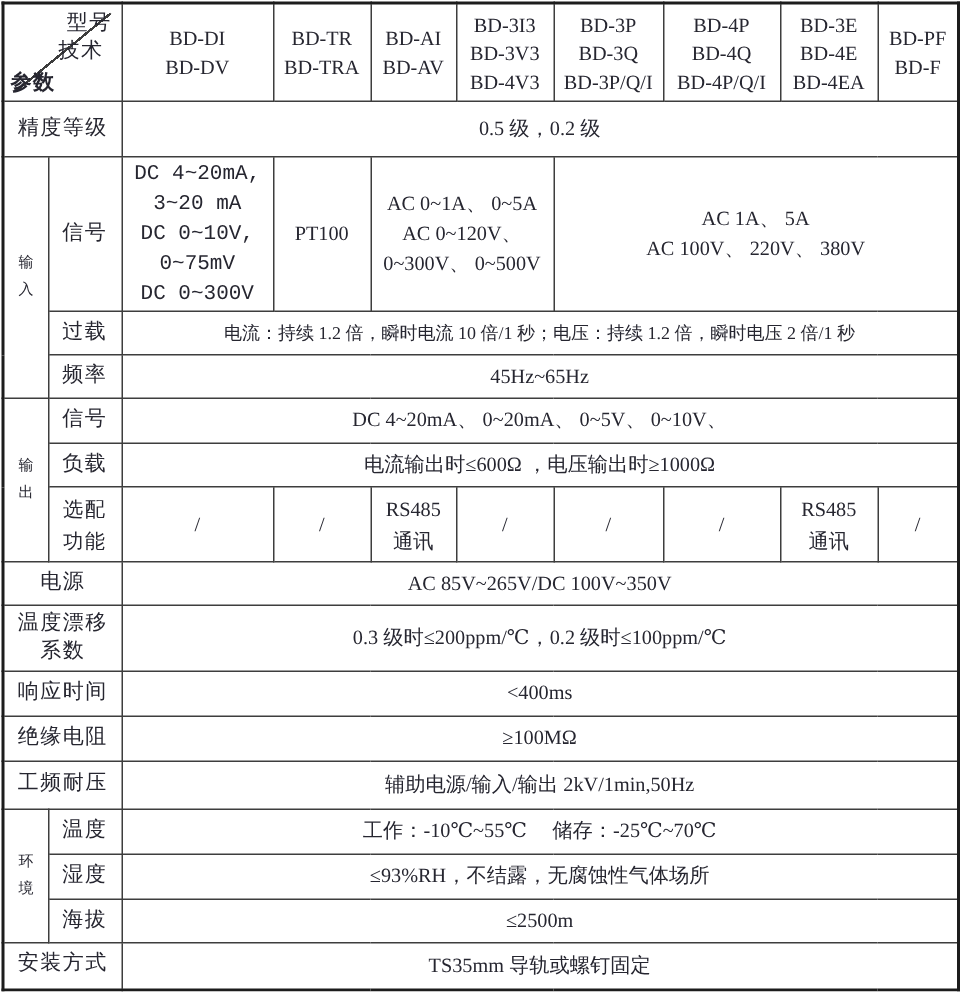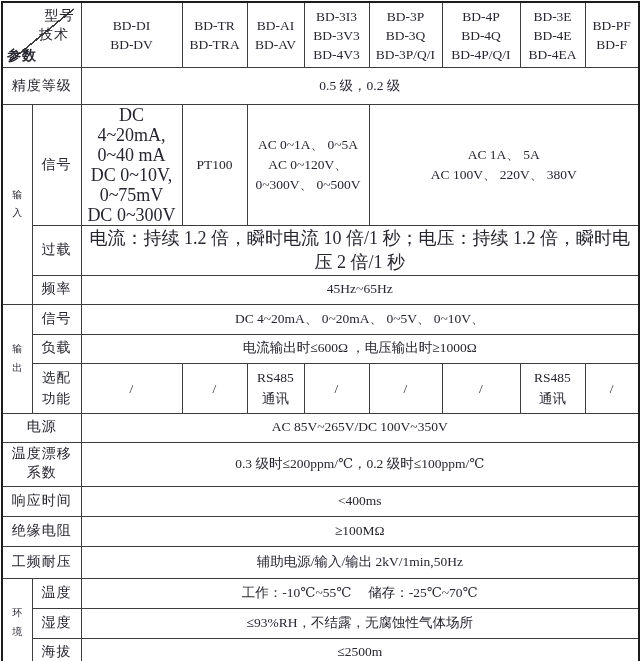--- a/index.html
+++ b/index.html
@@ -14,22 +14,22 @@
   td{
     border:1px solid #3d3d3d;
     text-align:center;vertical-align:middle;
     padding:0 2px;font-size:14px;line-height:1.35;
     overflow:hidden;
   }
   .ln{display:block;}
   .model td,.model .ln{font-size:13.5px;line-height:19px;}
   .lbl{font-size:14px;letter-spacing:1px;margin-left:30px;}
   .vtext{width:1.1em;margin:0 auto;word-break:break-all;line-height:1.85;font-size:10px;}
-  .small{font-size:18px;}
-  .siglines .ln{line-height:20px;font-size:18px;}
+  .small{font-size:12px;}
+  .siglines .ln{line-height:20px;font-size:14px;font-family:Liberation Mono, monospace;}
   .aclines .ln{line-height:20px;font-size:13.5px;}
   .optcell .ln{line-height:21px;font-size:13.5px;}
   .valtext{font-size:13.5px;}
   
   .corner{position:relative;width:100%;height:64px;
     background-image:linear-gradient(to bottom right,
       transparent calc(50% - 0.8px),
       #3d3d3d calc(50% - 0.8px),
       #3d3d3d calc(50% + 0.8px),
       transparent calc(50% + 0.8px));
@@ -110,21 +110,21 @@
     <td colspan="8" class="valtext">0.5 级，0.2 级</td>
   </tr>
 
   <tr style="height:103px">
     <td rowspan="3">
       <div class="vtext">输入</div>
     </td>
     <td class="lbl">信号</td>
     <td class="siglines">
       <span class="ln">DC 4~20mA,</span>
-      <span class="ln">0~40 mA</span>
+      <span class="ln">3~20 mA</span>
       <span class="ln">DC 0~10V,</span>
       <span class="ln">0~75mV</span>
       <span class="ln">DC 0~300V</span>
     </td>
     <td class="valtext">PT100</td>
     <td colspan="2" class="aclines">
       <span class="ln">AC 0~1A、 0~5A</span>
       <span class="ln">AC 0~120V、</span>
       <span class="ln">0~300V、 0~500V</span>
     </td>

